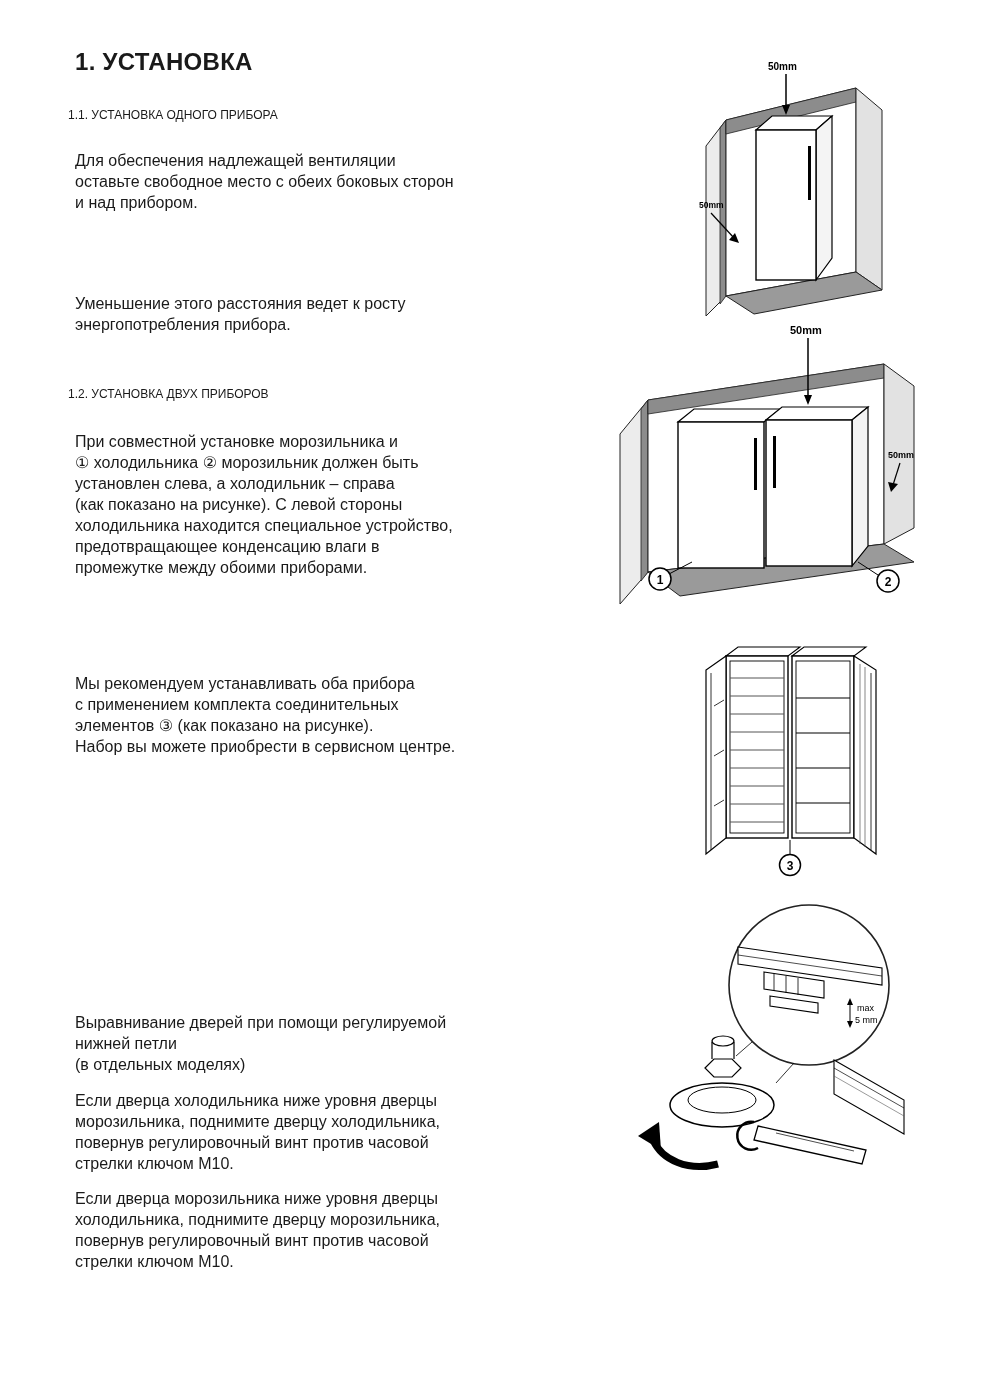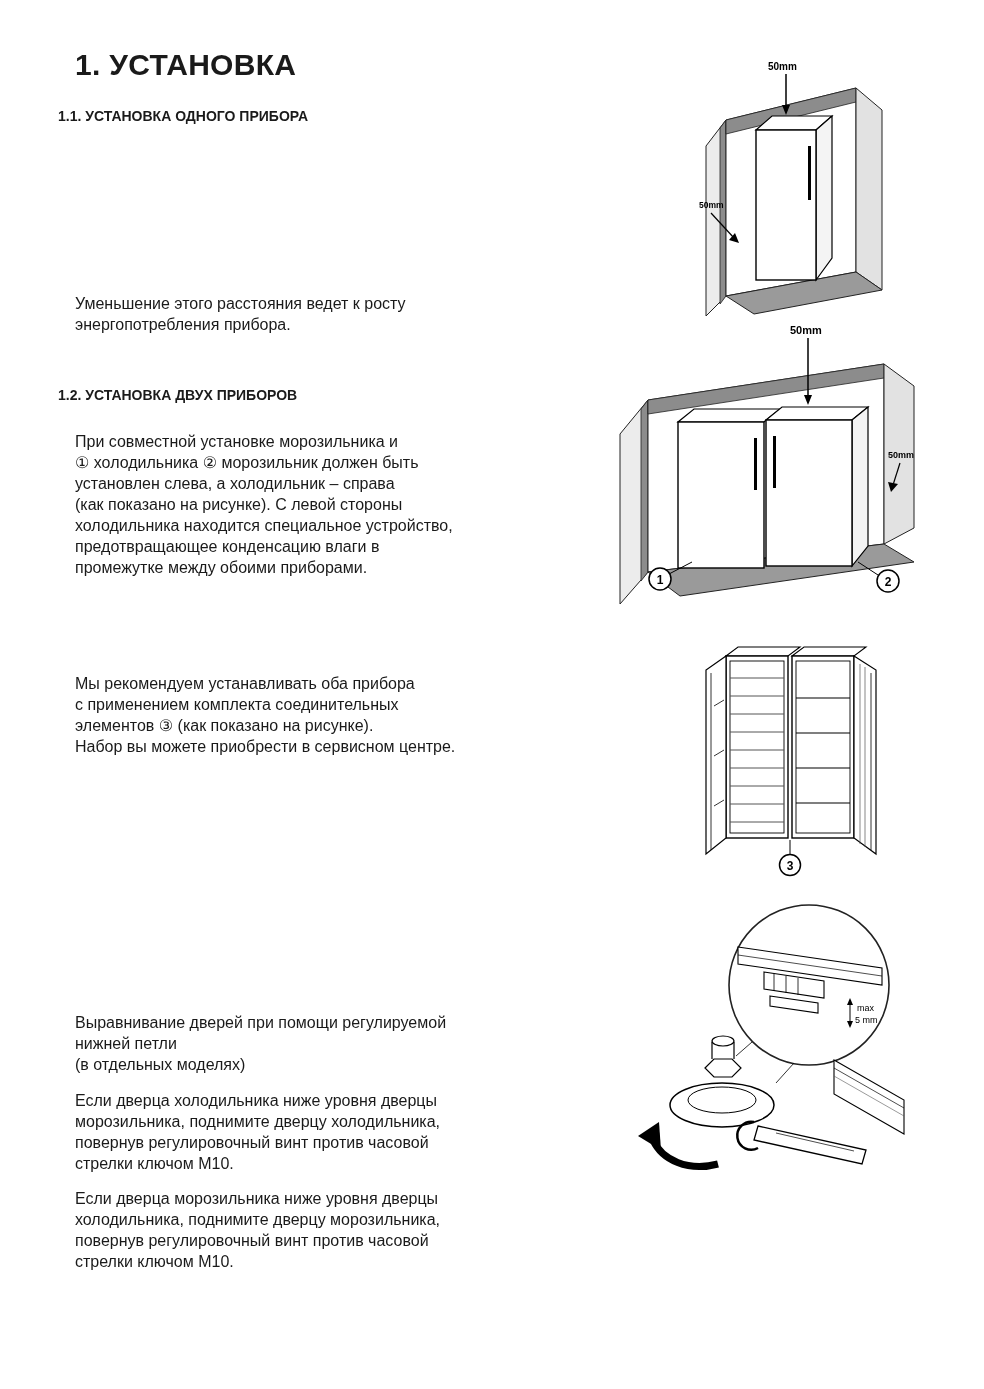--- a/index.html
+++ b/index.html
@@ -1,36 +1,39 @@
 <!DOCTYPE html>
 <html><head>
 <meta charset="utf-8">
 <style>
   * { margin:0; padding:0; box-sizing:border-box; }
   html,body { background:#ffffff; }
   .page {
     position:relative; width:984px; height:1389px; background:#ffffff;
     font-family:"Liberation Sans", sans-serif; color:#1a1a1a; overflow:hidden;
   }
-  .title { position:absolute; left:75px; top:48px; font-size:30px; font-weight:bold; letter-spacing:0.3px; }
-  .h { position:absolute; left:58px; font-size:14px; font-weight:bold; white-space:pre-line; }
+  .title { position:absolute; left:75px; top:48px; font-size:24px; font-weight:bold; letter-spacing:0.3px; }
+  .h { position:absolute; left:68px; font-size:12px; font-weight:normal; white-space:pre-line; }
   .para { position:absolute; left:75px; width:490px; font-size:16px; line-height:21px; white-space:pre-line; }
   .fig { position:absolute;text-align:center; }
   svg { display:block; }
   svg text { font-family:"Liberation Sans", sans-serif; fill:#000; }
   .lbl { font-weight:bold; }
 </style>
 </head>
 <body>
 
 <div class="page">
 
   <h1 class="title">1. УСТАНОВКА</h1>
 
   <h2 class="h" style="top:108px">1.1. УСТАНОВКА ОДНОГО ПРИБОРА</h2>
+  <p class="para" style="top:150px">Для обеспечения надлежащей вентиляции
+оставьте свободное место с обеих боковых сторон
+и над прибором.</p>
   <p class="para" style="top:293px">Уменьшение этого расстояния ведет к росту
 энергопотребления прибора.</p>
 
   <h2 class="h" style="top:387px">1.2. УСТАНОВКА ДВУХ ПРИБОРОВ</h2>
   <p class="para" style="top:673px">Мы рекомендуем устанавливать оба прибора
 с применением комплекта соединительных
 элементов ③ (как показано на рисунке).
 Набор вы можете приобрести в сервисном центре.</p>
   <p class="para" style="top:431px">При совместной установке морозильника и
 ① холодильника ② морозильник должен быть

